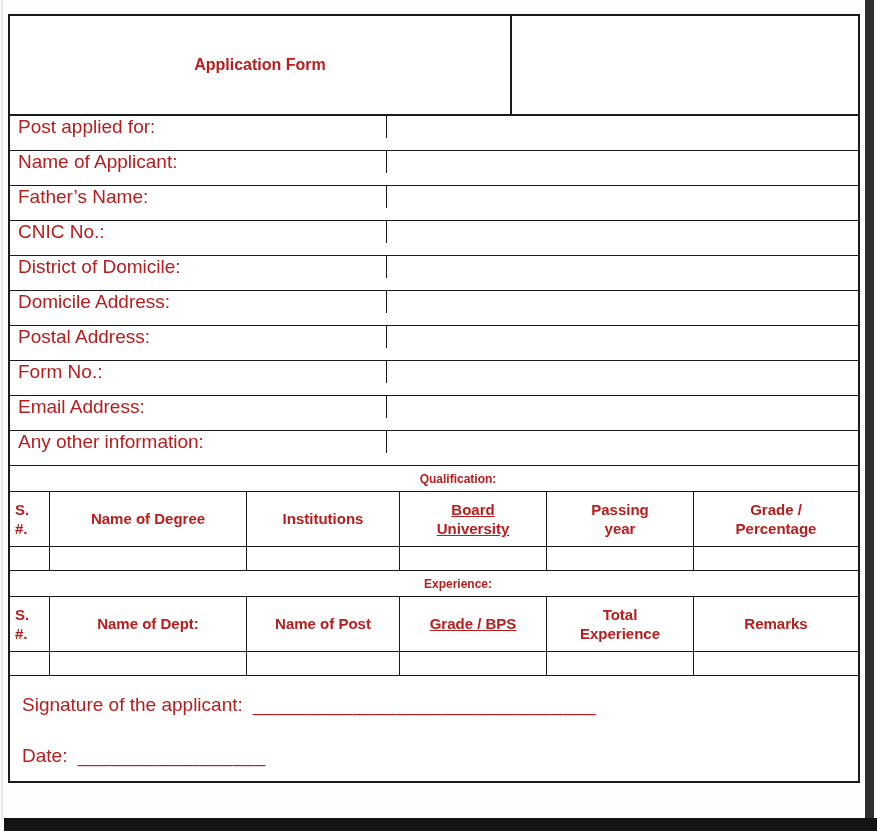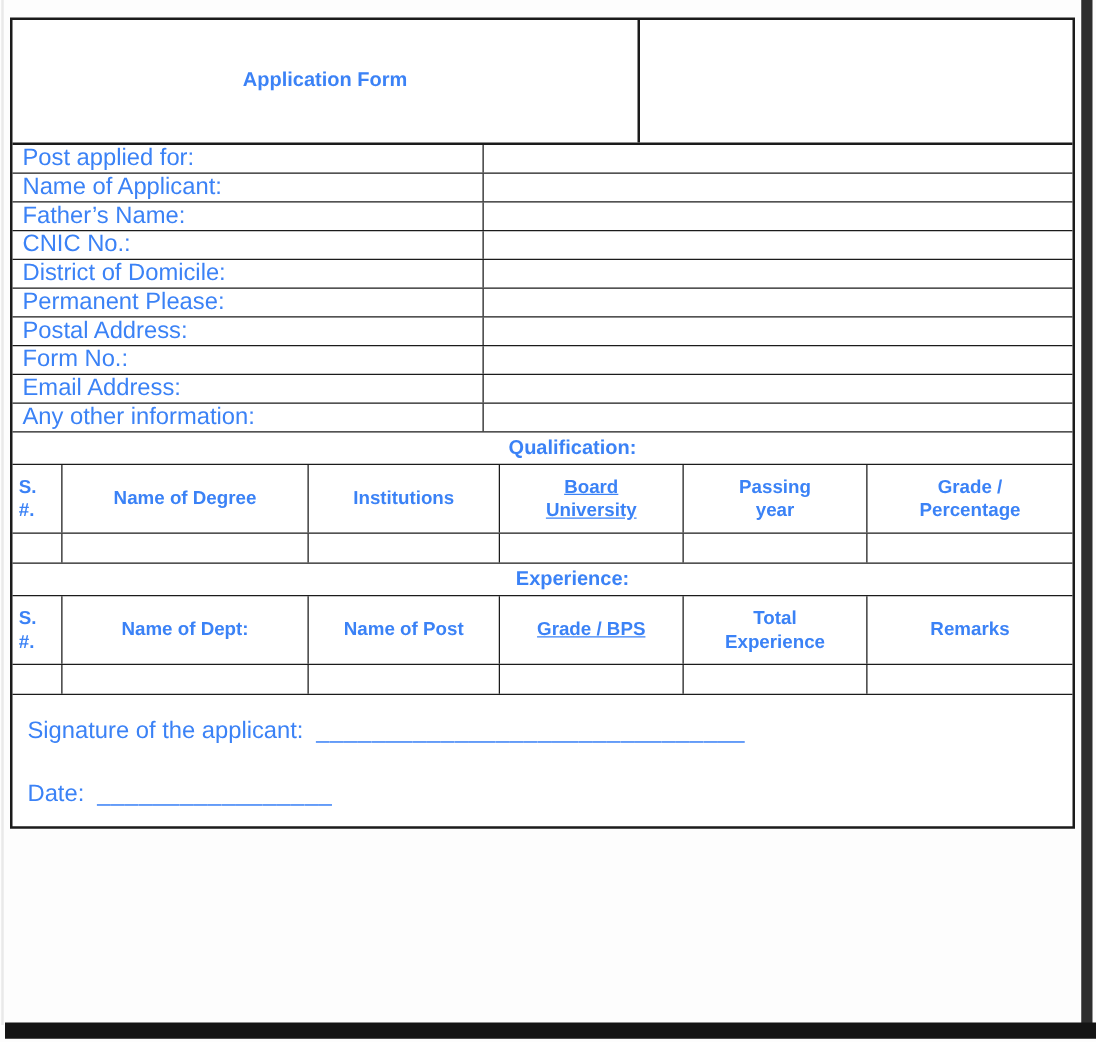--- a/index.html
+++ b/index.html
@@ -8,51 +8,51 @@
   .page {
     position:relative; width:877px; height:834px;
     background:#fdfdfd; overflow:hidden;
   }
   .scan-line-left { position:absolute; left:1px; top:0; bottom:14px; width:2px; background:#e9e9e9; }
   .scan-bar-right { position:absolute; right:3px; top:0; bottom:10px; width:9px; background:#2e2e2e; }
   .scan-bar-bottom { position:absolute; left:4px; right:0; top:818px; height:13px; background:#141414; }
 
   .form {
     position:absolute; left:8px; top:14px; width:852px;
-    border:2.5px solid #1b1b1b; background:#ffffff; color:#3b82f6;
+    border:2.5px solid #1b1b1b; background:#ffffff; color:#b91c1c;
   }
 
   
   .header-row { display:flex; height:100px; border-bottom:2px solid #1b1b1b; }
   .header-title {
     width:502px; border-right:2px solid #1b1b1b;
     display:flex; align-items:center; justify-content:center;
     font-weight:bold; font-size:16px;
   }
   .header-photo {
     flex:1; display:flex; align-items:center; justify-content:center;
     text-align:center; font-weight:bold; font-size:16px; line-height:1.55;
     padding:0 24px;
   }
   .pre { white-space:pre-line; }
 
   
-  .field-row { display:flex; height:23px; border-bottom:1.8px solid #1b1b1b; }
+  .field-row { display:flex; height:35px; border-bottom:1.8px solid #1b1b1b;flex-direction:column; }
   .field-label {
     width:377px; border-right:1.8px solid #1b1b1b;
     display:flex; align-items:center; padding:0 8px;
     font-size:19px;
   }
   .field-value { flex:1; }
 
   
   .section-row {
     height:26px; border-bottom:1.8px solid #1b1b1b;
     display:flex; align-items:center; justify-content:center;
-    font-weight:bold; font-size:16px;padding-left:48px;
+    font-weight:bold; font-size:12px;padding-left:48px;
   }
 
   
   .thead { display:flex; height:55px; border-bottom:1.8px solid #1b1b1b; }
   .thead .cell {
     display:flex; align-items:center; justify-content:center; text-align:center;
     font-weight:bold; font-size:15px; line-height:1.3; padding:2px 4px;
   }
   .trow { display:flex; height:24px; border-bottom:1.8px solid #1b1b1b; }
   .cell { border-right:1.8px solid #1b1b1b; }
@@ -94,21 +94,21 @@
     </div>
     <div class="field-row">
       <div class="field-label">CNIC No.:</div>
       <div class="field-value"></div>
     </div>
     <div class="field-row">
       <div class="field-label">District of Domicile:</div>
       <div class="field-value"></div>
     </div>
     <div class="field-row">
-      <div class="field-label">Permanent Please:</div>
+      <div class="field-label">Domicile Address:</div>
       <div class="field-value"></div>
     </div>
     <div class="field-row">
       <div class="field-label">Postal Address:</div>
       <div class="field-value"></div>
     </div>
     <div class="field-row">
       <div class="field-label">Form No.:</div>
       <div class="field-value"></div>
     </div>

